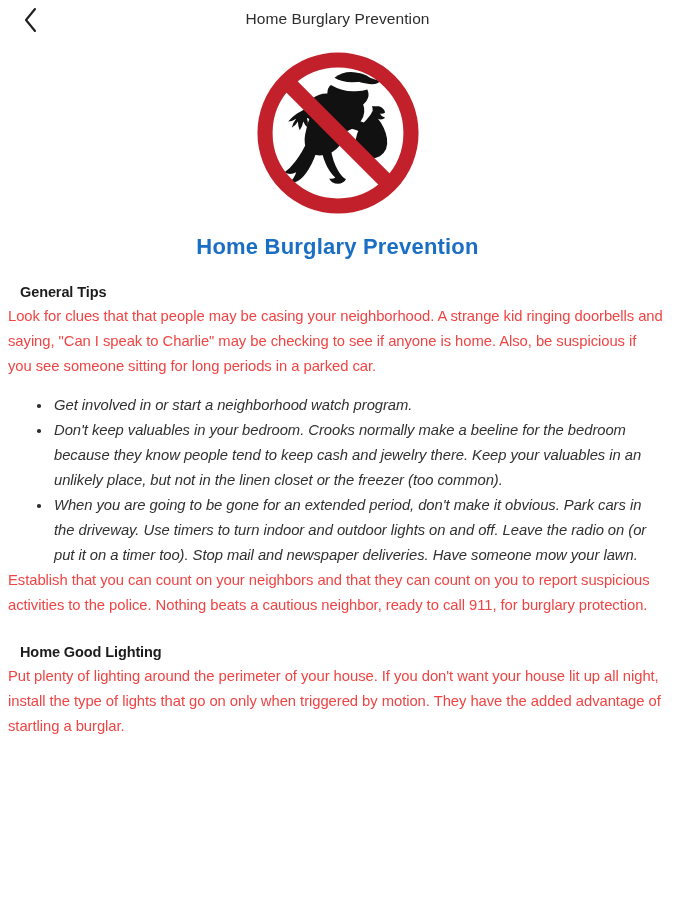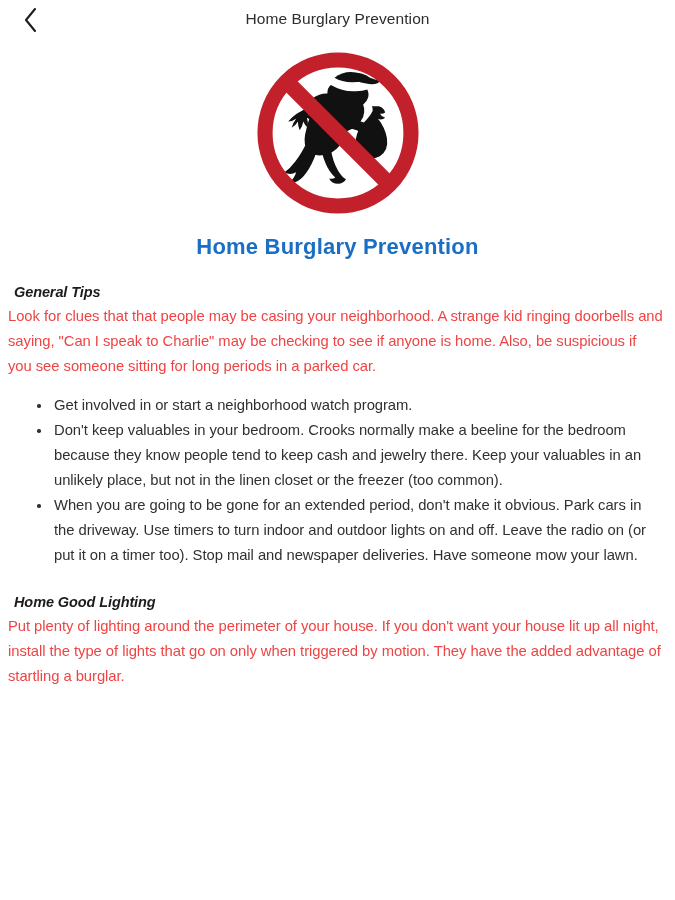--- a/index.html
+++ b/index.html
@@ -75,38 +75,38 @@
 
   
   .article {
     padding: 0 12px 0 8px;
     box-sizing: border-box;
   }
   .section-heading {
     font-size: 14.5px;
     font-weight: bold;
     color: #1c1c1c;
-    margin: 26px 0 4px 6px;
+    margin: 26px 0 4px 12px;
     letter-spacing: -0.1px;
-    font-style: italic;
   }
   .section-heading.first { margin-top: 24px; }
 
   .para {
     font-size: 14.8px;
     line-height: 25px;
     color: #ef4444;
     margin: 0 0 0 0;
     letter-spacing: -0.05px;
   }
 
   ul.tips {
     list-style: none;
     margin: 14px 0 0 0;
     padding: 0 0 0 25px;
+    font-style: italic;
   }
   ul.tips li {
     position: relative;
     font-size: 14.8px;
     line-height: 25px;
     color: #303030;
     padding-left: 21px;
     margin-bottom: 0px;
     letter-spacing: -0.05px;
   }
@@ -180,20 +180,21 @@
     <div class="section-heading first">General Tips</div>
     <p class="para">Look for clues that that people may be casing your neighborhood. A strange kid ringing doorbells and saying, "Can I speak to Charlie" may be checking to see if anyone is home. Also, be suspicious if you see someone sitting for long periods in a parked car.</p>
     <ul class="tips">
       <li>Get involved in or start a neighborhood watch program.</li>
       <li>Don't keep valuables in your bedroom. Crooks normally make a beeline for the bedroom because they know people tend to keep cash and jewelry there. Keep your valuables in an unlikely place, but not in the linen closet or the freezer (too common).</li>
       <li>When you are going to be gone for an extended period, don't make it obvious. Park cars in the driveway. Use timers to turn indoor and outdoor lights on and off. Leave the radio on (or put it on a timer too). Stop mail and newspaper deliveries. Have someone mow your lawn.</li>
     </ul>
   </div>
 
   <div>
+    <p class="para">Establish that you can count on your neighbors and that they can count on you to report suspicious activities to the police. Nothing beats a cautious neighbor, ready to call 911, for burglary protection.</p>
   </div>
 
   <div>
     <div class="section-heading">Home Good Lighting</div>
     <p class="para">Put plenty of lighting around the perimeter of your house. If you don't want your house lit up all night, install the type of lights that go on only when triggered by motion. They have the added advantage of startling a burglar.</p>
   </div>
 
 </div>
 
 </body></html>

